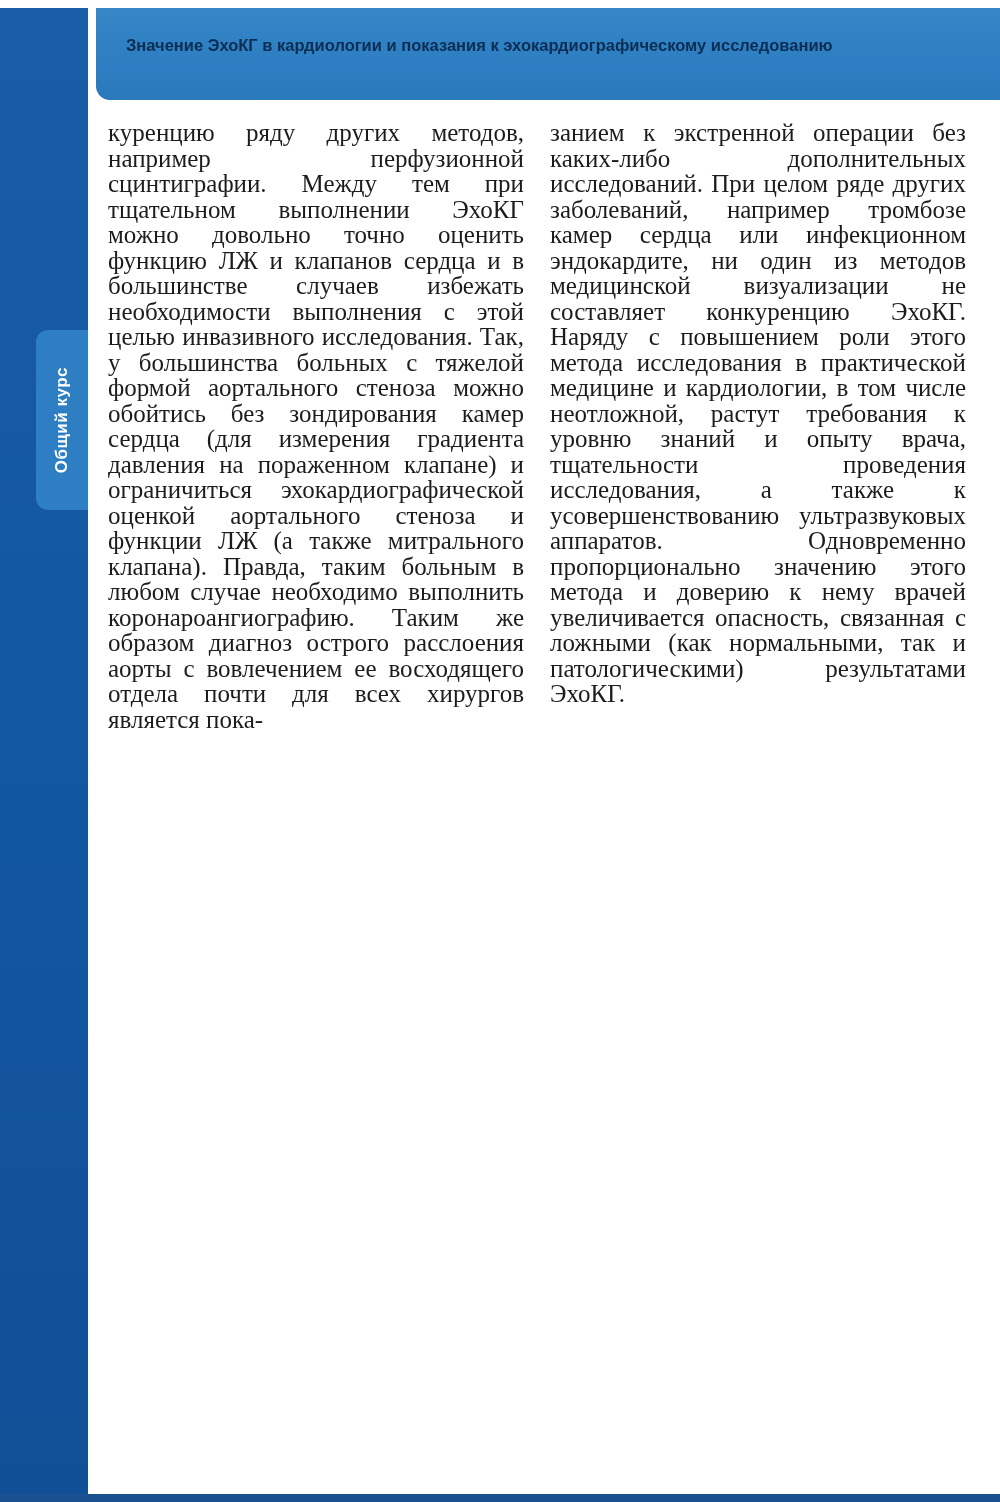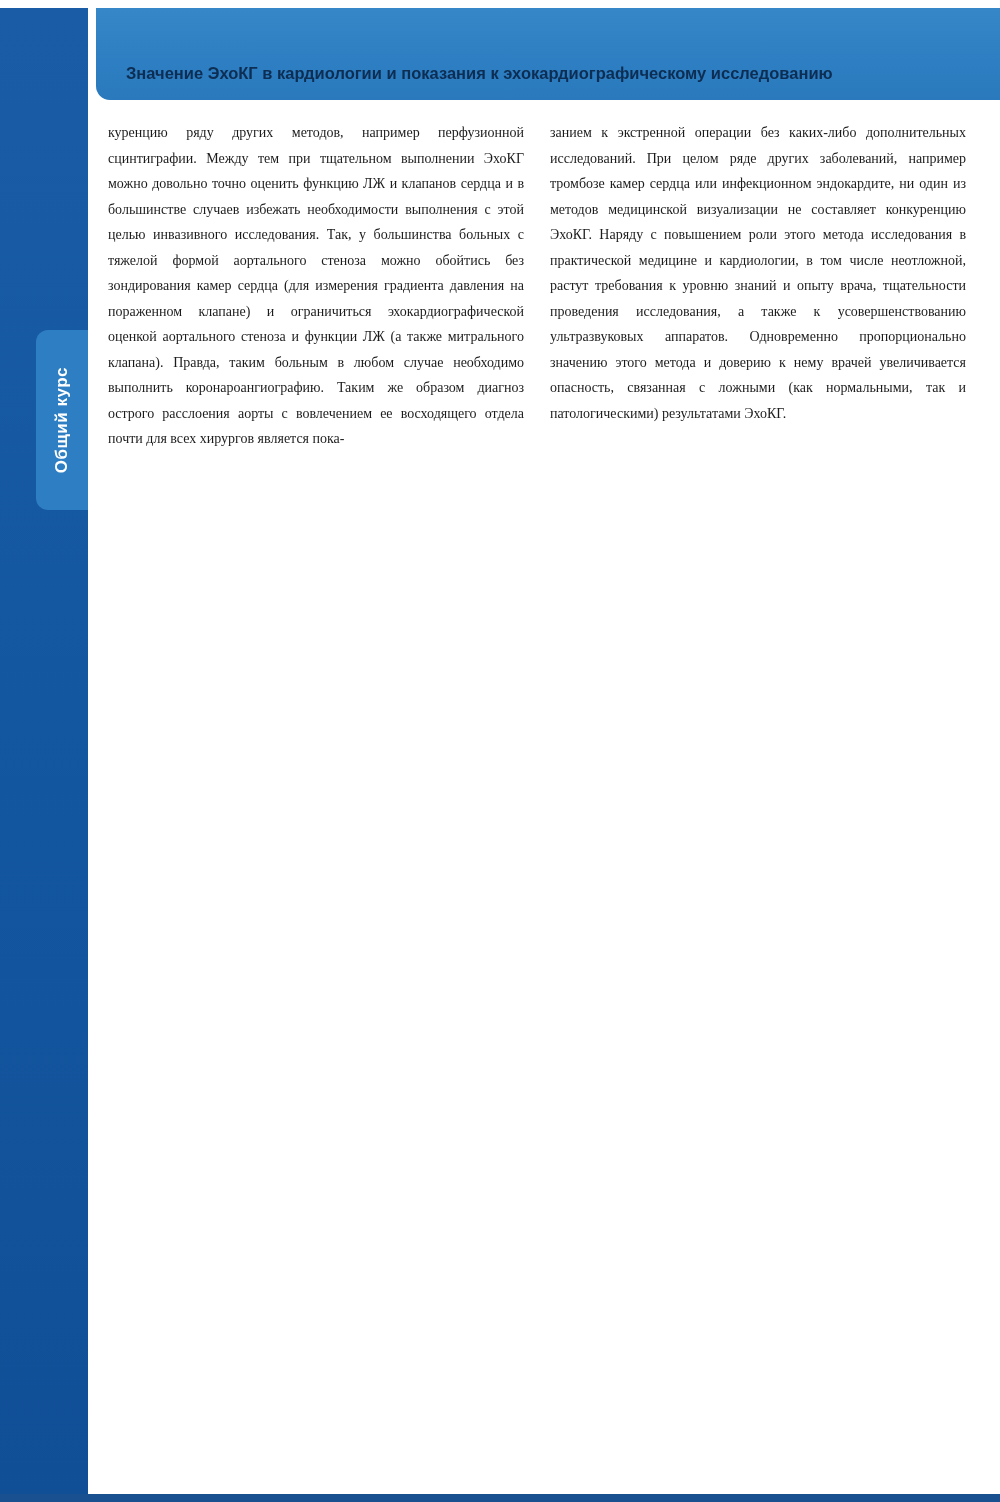--- a/index.html
+++ b/index.html
@@ -50,42 +50,42 @@
   
   .header-band {
     position: absolute;
     left: 96px;
     right: 0;
     top: 8px;
     height: 92px;
     background: linear-gradient(180deg, #3587c7 0%, #2d7ec2 60%, #2a79bd 100%);
     border-radius: 0 0 0 14px;
     display: flex;
-    align-items: flex-end;
+    align-items: center;
   }
   .header-title {
     color: #0d2d52;
     font-family: "Liberation Sans", sans-serif;
     font-weight: bold;
     font-size: 16.5px;
     padding: 0 20px 16px 30px;
     line-height: 1.2;
   }
   
   .body-columns {
     position: absolute;
     left: 108px;
     top: 120px;
     width: 858px;
     display: grid;
     grid-template-columns: 1fr 1fr;
     column-gap: 26px;
   }
   .column {
-    font-size: 14px;
+    font-size: 25px;
     line-height: 25.5px;
     color: #1c1c1c;
     text-align: justify;
     hyphens: auto;
     -webkit-hyphens: auto;
   }
   
   .bottom-edge {
     position: absolute;
     left: 0;

